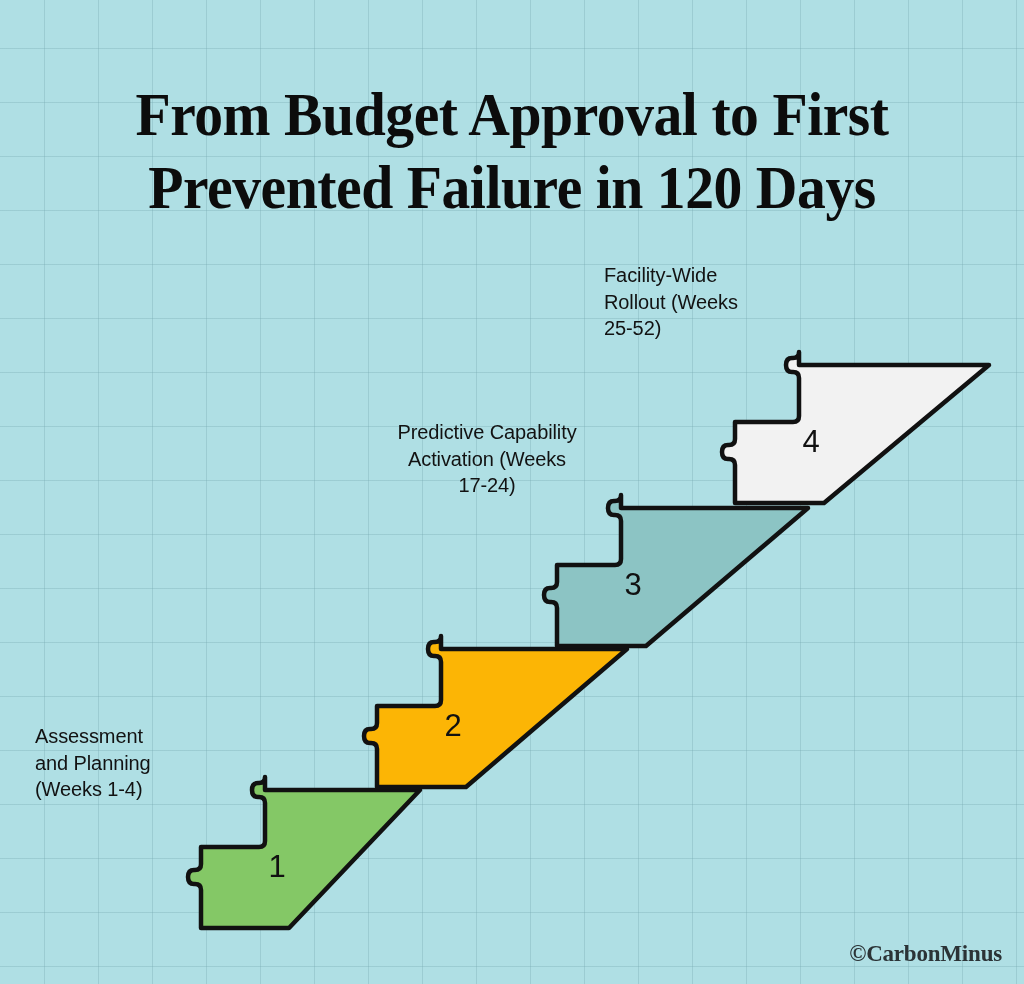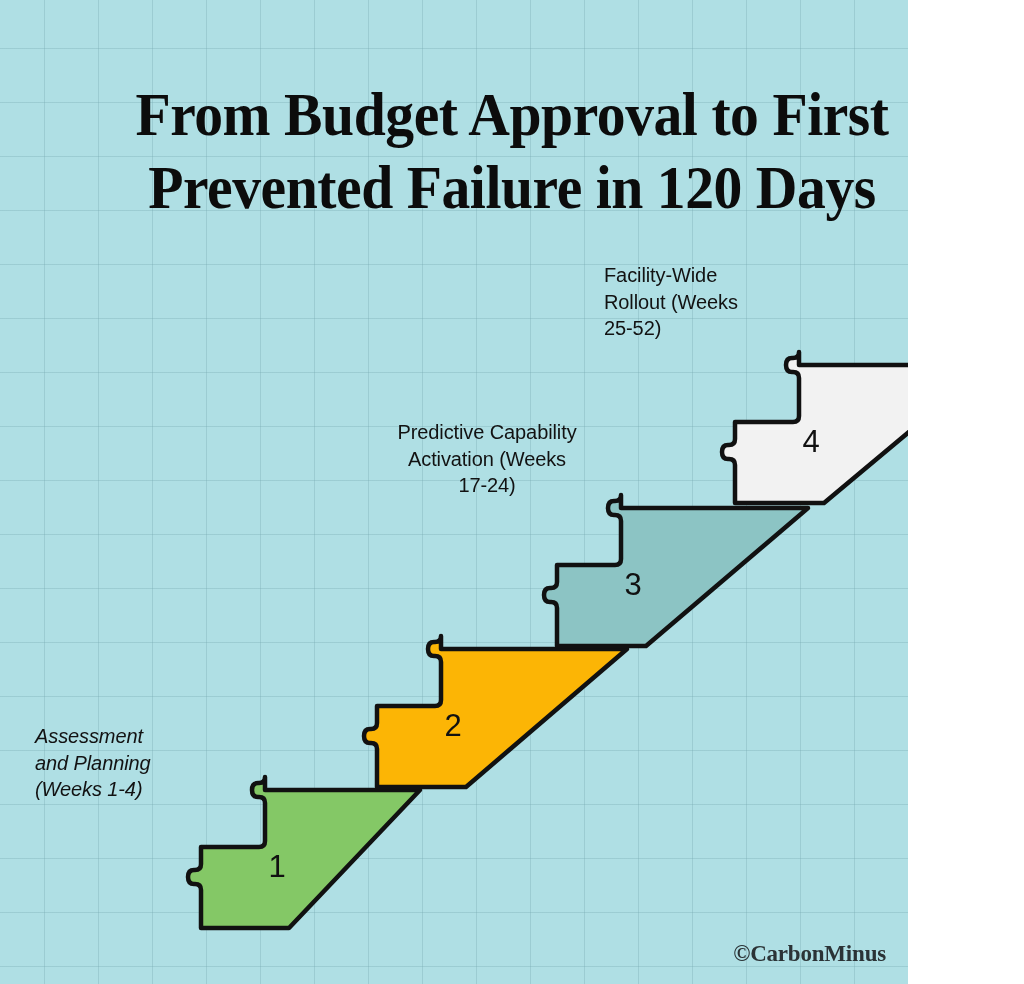--- a/index.html
+++ b/index.html
@@ -9,21 +9,21 @@
   }
   body {
     width: 1024px;
     height: 984px;
     overflow: hidden;
     font-family: "Liberation Sans", sans-serif;
   }
 
   #canvas {
     position: relative;
-    width: 908px;
+    width: 1024px;
     height: 984px;
     background-color: #AFDFE4;
     background-image:
       linear-gradient(to right, rgba(120,170,178,0.35) 1px, transparent 1px),
       linear-gradient(to bottom, rgba(120,170,178,0.35) 1px, transparent 1px);
     background-size: 54px 54px;
     background-position: -10px -6px;
     overflow: hidden;
   }
 
@@ -65,21 +65,21 @@
   
   .stage-label {
     position: absolute;
     font-family: "Liberation Sans", sans-serif;
     font-size: 20px;
     line-height: 1.33;
     color: #121212;
     white-space: pre-line;
     letter-spacing: -0.1px;
   }
-  #label-1 { left: 35px;  top: 723px; width: 260px; font-style: italic; }
+  #label-1 { left: 35px;  top: 723px; width: 260px; }
   #label-2 { left: 196px; top: 573px; width: 230px; }
   #label-3 { left: 317px; top: 419px; width: 340px; text-align: center; }
   #label-4 { left: 604px; top: 262px; width: 250px; }
 
   
   #watermark {
     position: absolute;
     right: 22px;
     bottom: 17px;
     font-family: Liberation Serif, serif;

